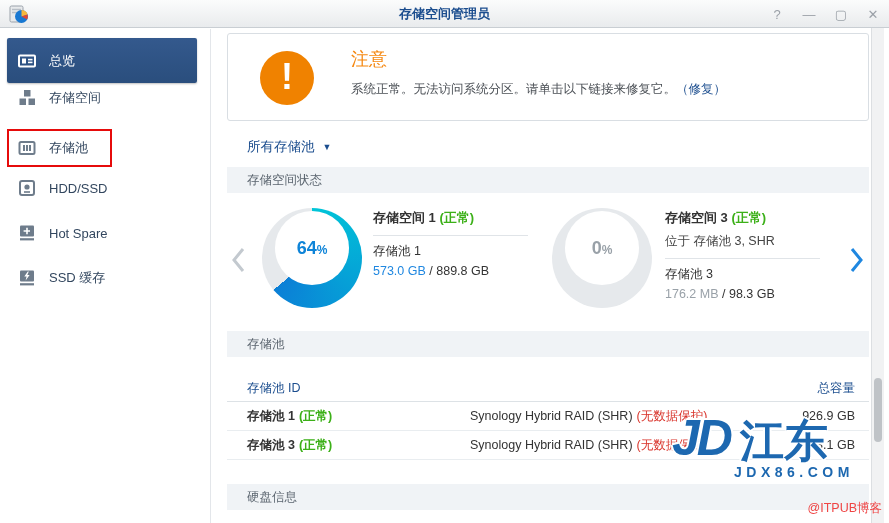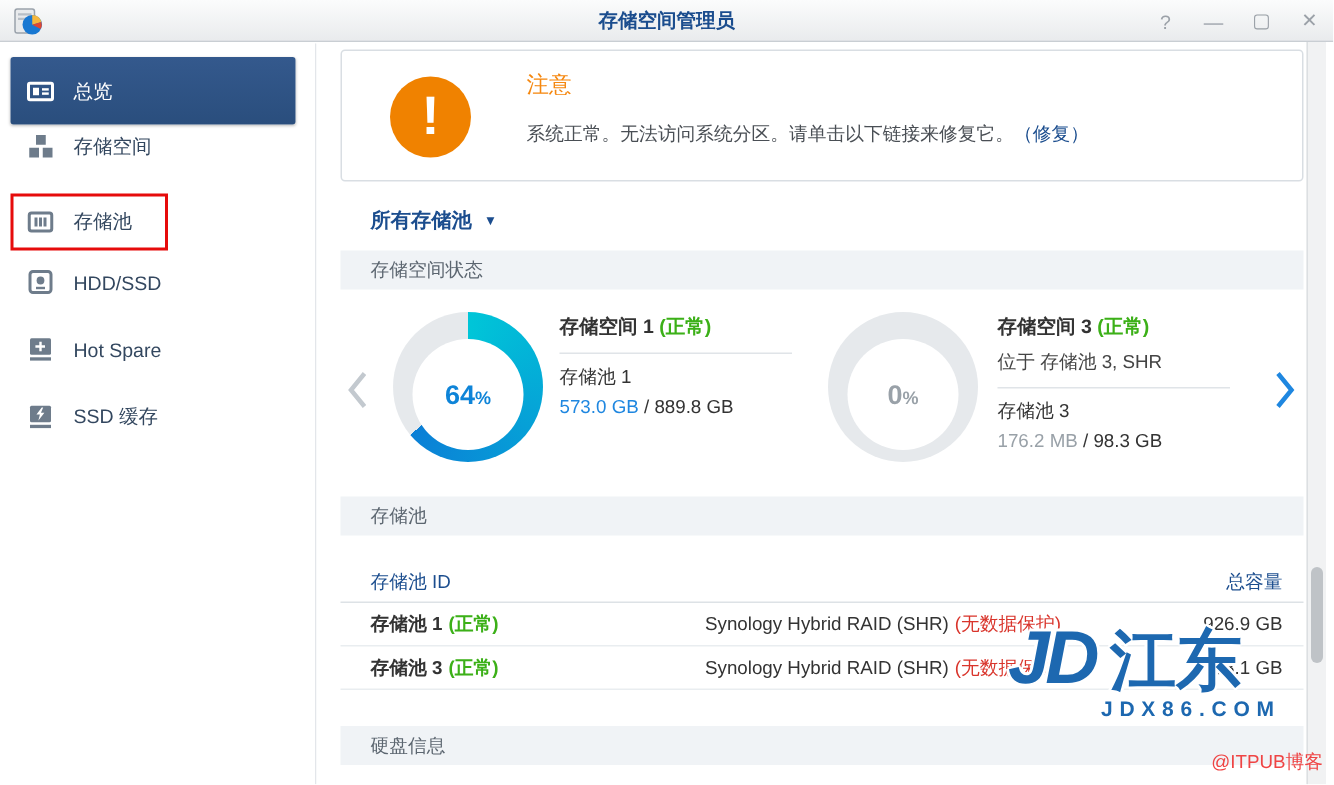--- a/index.html
+++ b/index.html
@@ -29,44 +29,44 @@
   .highlight-box { position:absolute; left:7px; top:100px; width:105px; height:38px;
     border:2px solid #e60b0b; pointer-events:none; }
 
   
   .content { position:absolute; left:211px; top:28px; width:660px; height:495px; background:#fff; }
 
   .alert-card { position:absolute; left:16px; top:5px; width:642px; height:88px;
     background:#fff; border:1px solid #d9dee3; border-radius:3px; }
   .alert-icon { position:absolute; left:32px; top:17px; width:54px; height:54px; border-radius:50%;
     background:var(--orange,#f08200); color:#fff; font-size:36px; font-weight:bold; text-align:center; line-height:52px; }
-  .alert-title { position:absolute; left:123px; top:13px; font-size:15px; color:var(--orange-text,#f5870f); font-weight:500; }
+  .alert-title { position:absolute; left:123px; top:13px; font-size:18px; color:var(--orange-text,#f5870f); font-weight:500; }
   .alert-msg { position:absolute; left:123px; top:47px; font-size:12.5px; color:#4a4f55; }
   .alert-link { color:var(--navy,#1b4d8e); font-weight:normal; cursor:pointer; }
 
-  .pool-filter { position:absolute; left:36px; top:110px; font-size:13.5px; font-weight:bold;
+  .pool-filter { position:absolute; left:36px; top:110px; font-size:13.5px; font-weight:normal;
     color:var(--navy,#1b4d8e); cursor:pointer; }
   .caret { font-size:9px; margin-left:8px; vertical-align:1px; }
 
   .section-bar { position:absolute; left:16px; width:642px; height:26px; background:#f0f3f6;
     color:#5c6670; font-size:12.5px; line-height:26px; padding-left:20px; }
   .bar-volume-status { top:139px; }
   .bar-pools { top:303px; }
   .bar-disks { top:456px; }
 
   
   .carousel { position:absolute; left:16px; top:165px; width:642px; height:138px; }
   .chev { position:absolute; top:52px; width:18px; height:30px; cursor:pointer; }
   .chev svg { stroke-width:3; fill:none; }
   .chev-left { left:2px; stroke:#c3c9cf; }
   .chev-right { left:621px; stroke:var(--blue,#1f87e0); }
   .donut { position:absolute; top:15px; width:100px; height:100px; border-radius:50%; background:#e6e9ec; }
   .donut-1 { left:35px; }
   .donut-2 { left:325px; }
-  .donut-hole { position:absolute; left:13px; top:18px; width:74px; height:74px; border-radius:50%;
+  .donut-hole { position:absolute; left:13px; top:3px; width:74px; height:74px; border-radius:50%;
     background:#fff; display:flex; align-items:center; justify-content:center; font-weight:bold; }
   .pct { font-size:18px; }
   .pct-sign { font-size:12px; margin-top:3px; }
   .vol-info { position:absolute; top:16px; width:180px; }
   .vol-info-1 { left:146px; }
   .vol-info-2 { left:438px; }
   .vol-title { font-size:13px; font-weight:bold; color:#333; margin-bottom:6px; white-space:nowrap; }
   .green { color:var(--green,#3cb018); }
   .red { color:var(--red,#d9342b); }
   .vol-sub { font-size:12.5px; color:#444; white-space:nowrap; }

